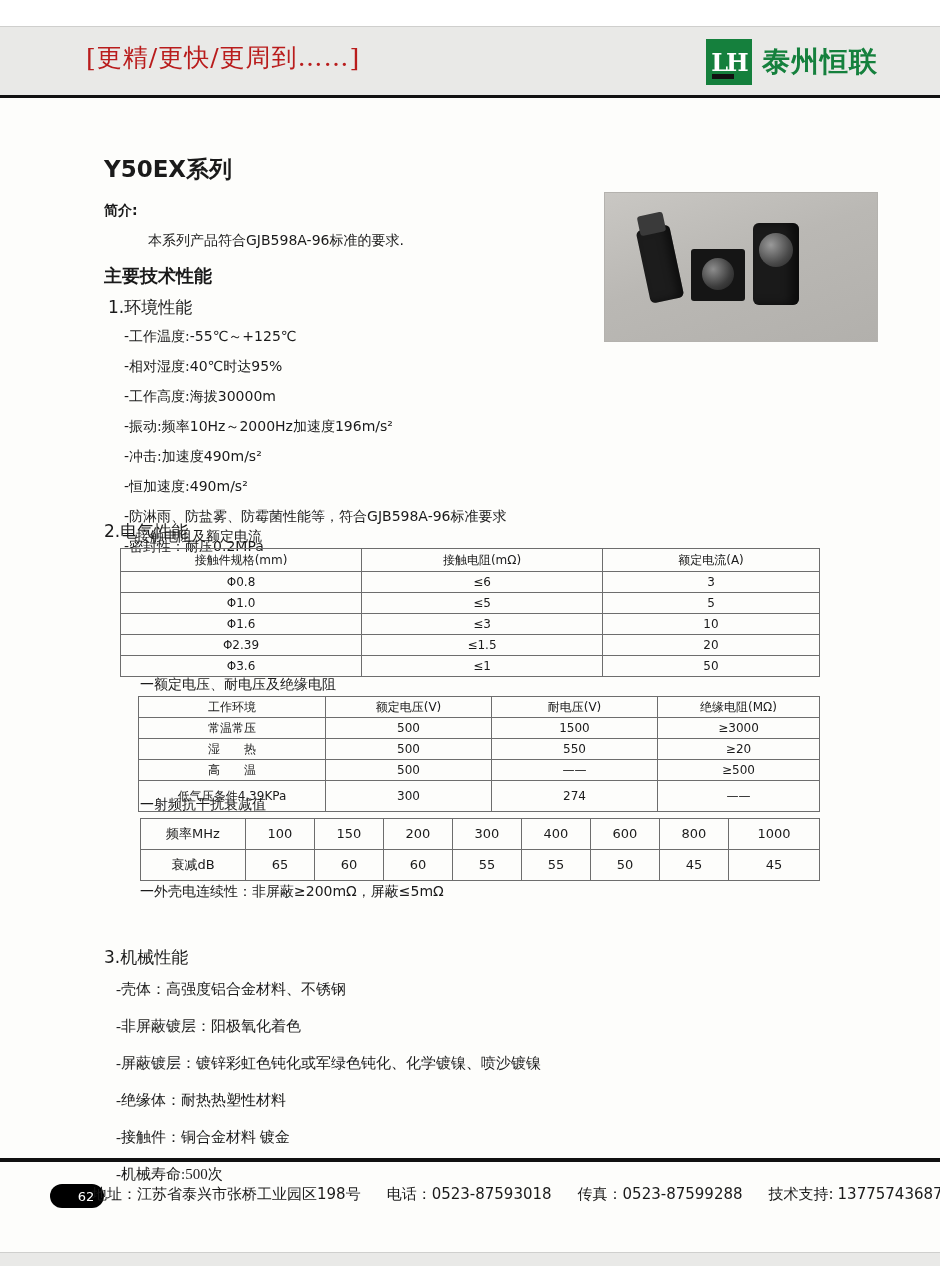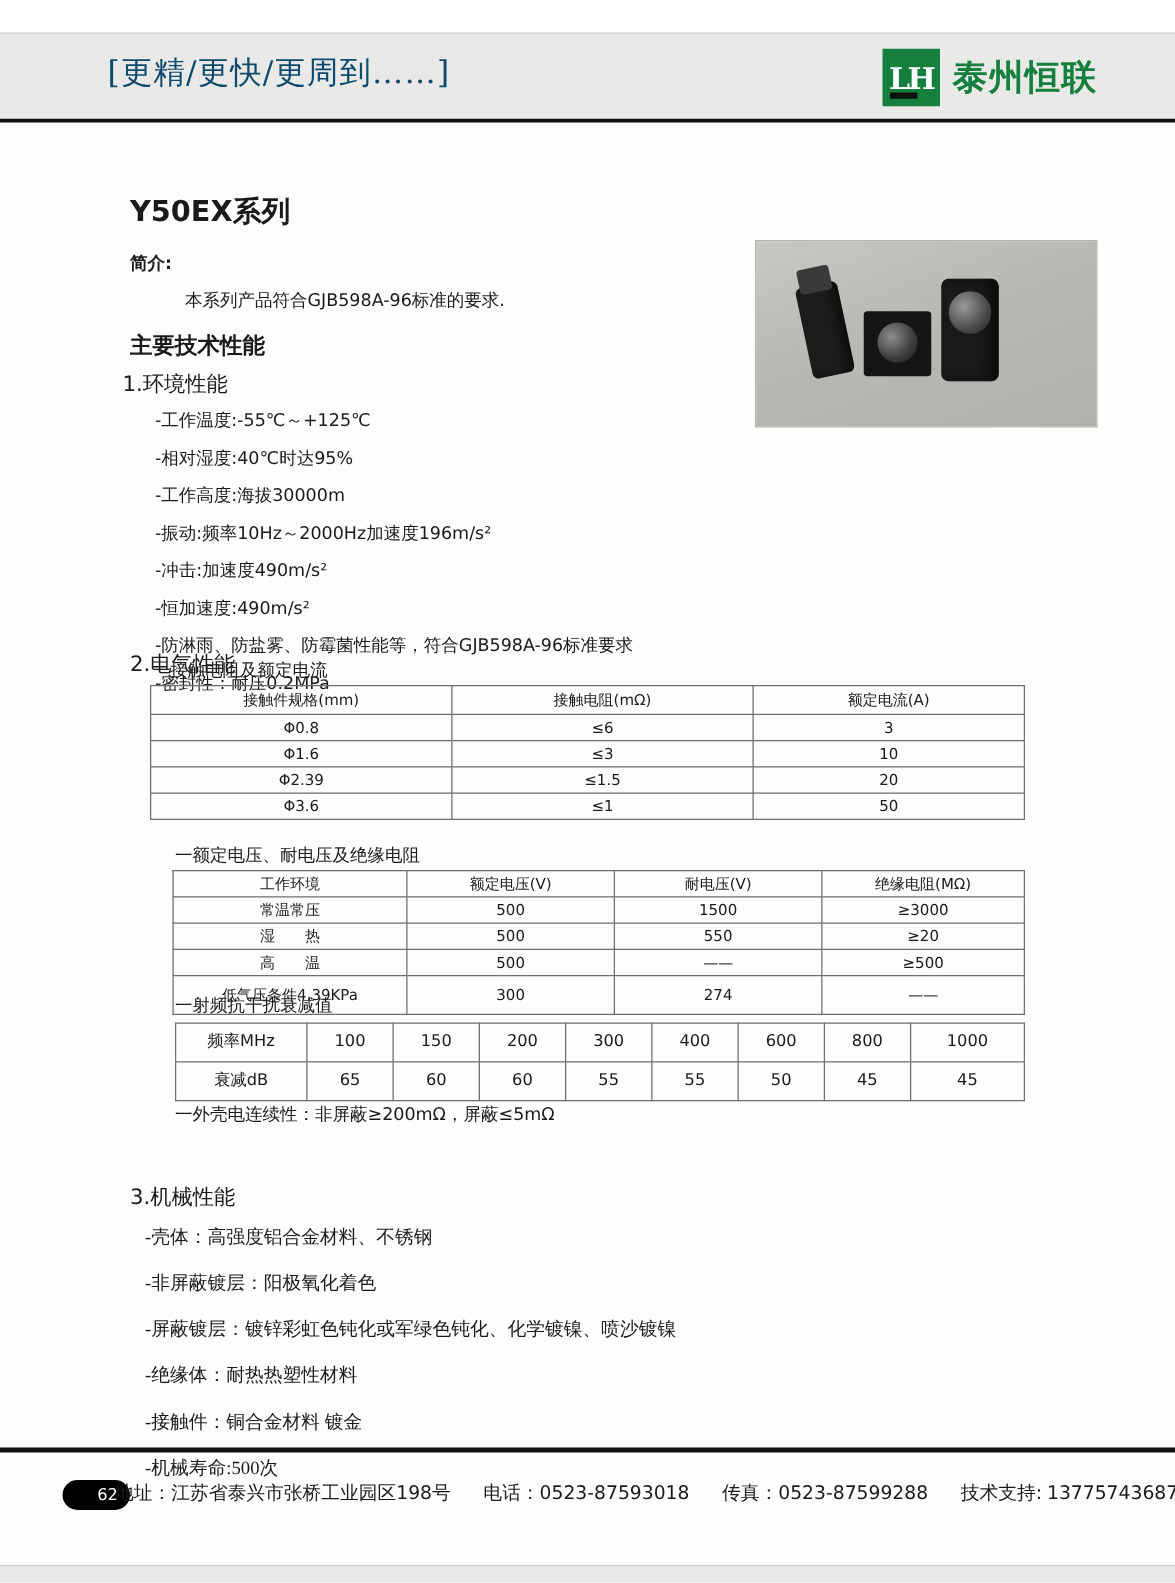--- a/index.html
+++ b/index.html
@@ -20,21 +20,21 @@
     position:absolute;top:26px;left:0;width:940px;height:72px;
     background:#e9e9e7;
     border-top:1px solid #cfcfcd;
     border-bottom:3px solid #111;
     box-sizing:border-box;
   }
   .header-slogan{
     position:absolute;left:86px;top:14px;
     font-size:25px;letter-spacing:1px;
     font-family:"DejaVu Serif","Liberation Serif",serif;
-    color:#0c4a6e;white-space:nowrap;
+    color:#b91c1c;white-space:nowrap;
   }
   .logo-wrap{
     position:absolute;right:62px;top:12px;
     display:flex;align-items:center;gap:10px;
   }
   .logo-mark{
     width:46px;height:46px;background:#15803d;position:relative;
   }
   .logo-mark .lh{
     position:absolute;inset:0;color:#fff;font-weight:bold;
@@ -53,21 +53,21 @@
   
   .content{position:absolute;top:128px;left:0;width:940px;}
   h1.title{
     margin:0;position:absolute;left:104px;top:26px;
     font-size:23px;font-weight:bold;letter-spacing:0px;
   }
   .lbl{position:absolute;}
   .intro-head{left:104px;top:74px;font-size:14px;font-weight:bold;}
   .intro-body{left:148px;top:104px;font-size:14px;}
   .main-head{left:104px;top:136px;font-size:18px;font-weight:bold;}
-  .n1{left:98px;top:168px;font-size:17px;}
+  .n1{left:108px;top:168px;font-size:17px;}
   .n2{left:104px;top:392px;font-size:17px;}
   .n3{left:104px;top:818px;font-size:17px;}
 
   .bullets1{position:absolute;left:124px;top:200px;}
   .bullets1 div{font-size:14px;margin-bottom:12px;white-space:nowrap;}
   .bullets3{position:absolute;left:116px;top:852px;font-family:Liberation Serif, serif;}
   .bullets3 div{font-size:15px;margin-bottom:18px;white-space:nowrap;}
 
   .photo{
     position:absolute;left:604px;top:64px;width:272px;height:148px;
@@ -178,20 +178,25 @@
       <tbody>
           <tr>
         <td style="width:240px">接触件规格(mm)</td>
         <td style="width:240px">接触电阻(mΩ)</td>
         <td>额定电流(A)</td>
       </tr>
       <tr>
         <td>Φ0.8</td>
         <td>≤6</td>
         <td>3</td>
+      </tr>
+      <tr>
+        <td>Φ1.0</td>
+        <td>≤5</td>
+        <td>5</td>
       </tr>
       <tr>
         <td>Φ1.6</td>
         <td>≤3</td>
         <td>10</td>
       </tr>
       <tr>
         <td>Φ2.39</td>
         <td>≤1.5</td>
         <td>20</td>

